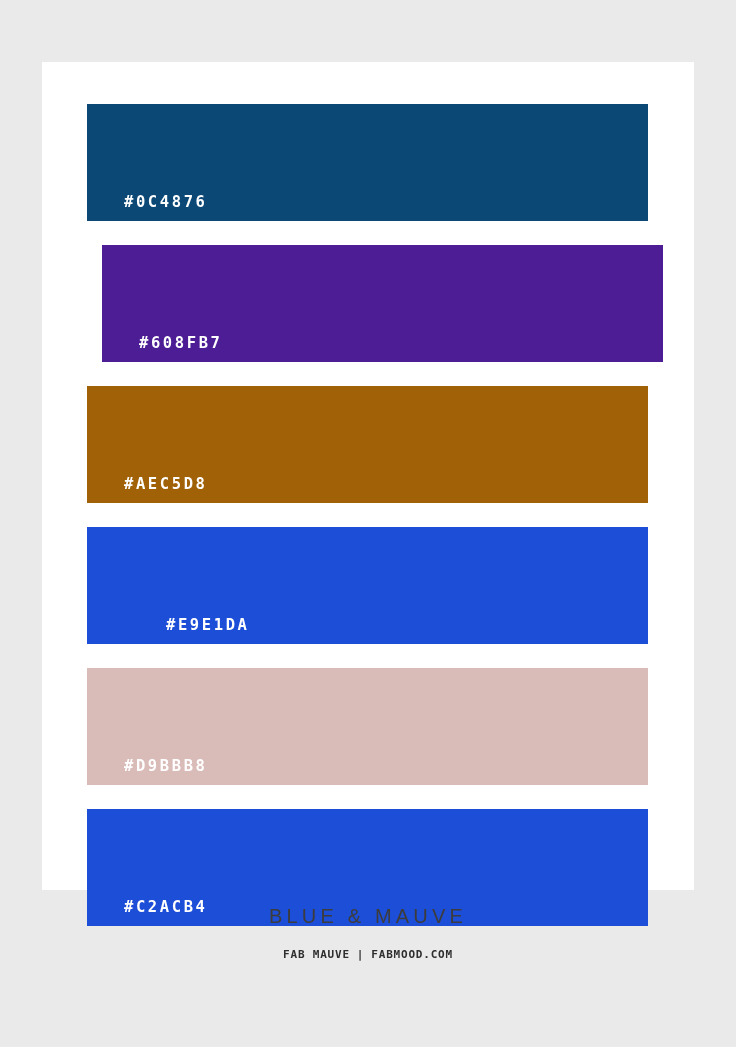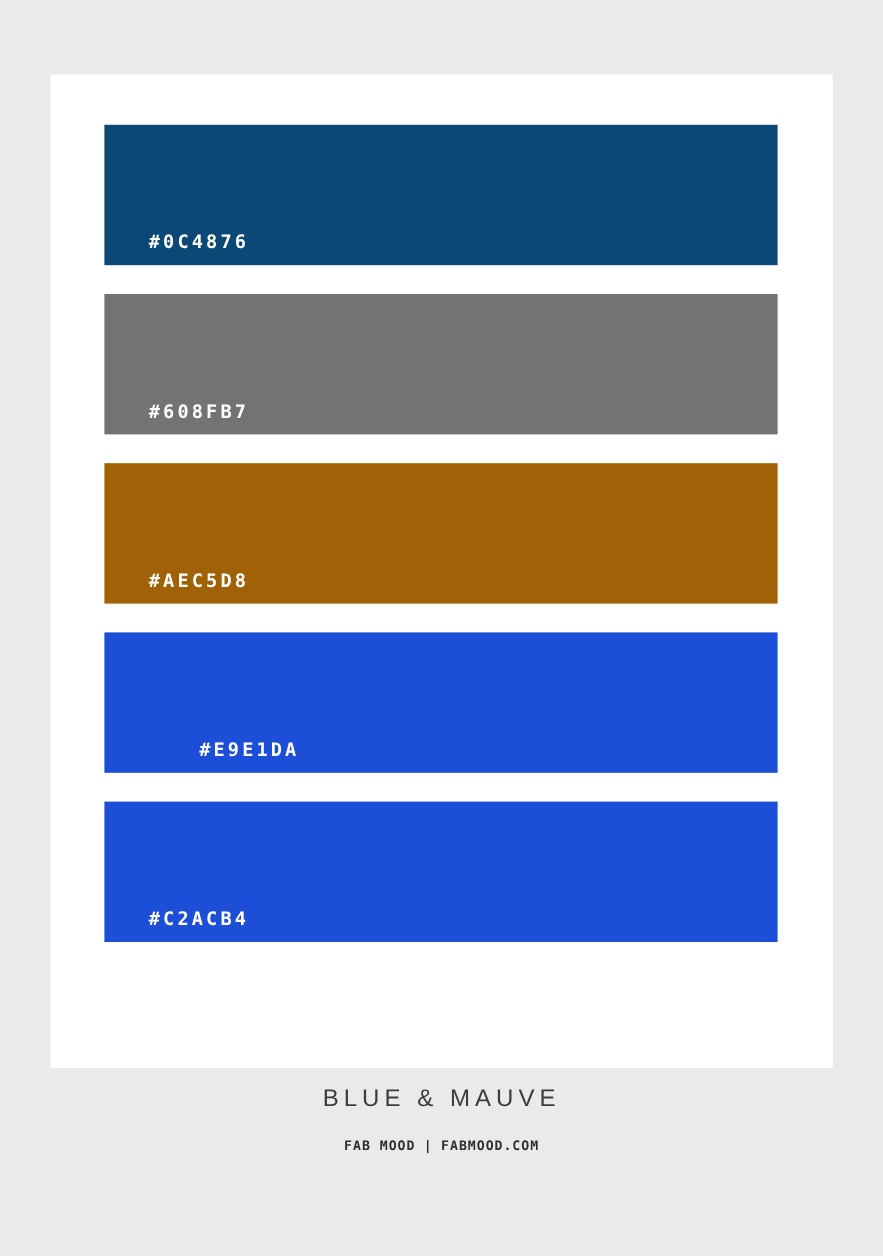--- a/index.html
+++ b/index.html
@@ -100,41 +100,44 @@
 <body style="background: rgb(235, 234, 234);">
 
 <div id="palette-card" style="background: rgb(255, 255, 255);">
 
   <div id="swatch-stack">
 
     <div class="swatch" style="background-color: rgb(12, 72, 118);">
       <span class="swatch-label" style="color: rgb(255, 255, 255);">#0C4876</span>
     </div>
 
-    <div class="swatch" style="background-color: #737373;">
+    <div class="swatch" style="background-color: #4c1d95; margin-left: 15px;">
       <span class="swatch-label" style="color: rgb(255, 255, 255);">#608FB7</span>
     </div>
 
     <div class="swatch" style="background-color: #a16207;">
       <span class="swatch-label" style="color: rgb(255, 255, 255);">#AEC5D8</span>
     </div>
 
     <div class="swatch" style="background-color: #1d4ed8; padding-left: 42px;">
       <span class="swatch-label" style="color: rgb(255, 255, 255);">#E9E1DA</span>
     </div>
 
+    <div class="swatch" style="background-color: rgb(217, 187, 184);">
+      <span class="swatch-label" style="color: rgb(255, 255, 255);">#D9BBB8</span>
+    </div>
 
     <div class="swatch" style="background-color: #1d4ed8;">
       <span class="swatch-label" style="color: rgb(255, 255, 255);">#C2ACB4</span>
     </div>
 
   </div>
 </div>
 
 <div id="caption">
   <div id="palette-title" style="color: rgb(60, 60, 60);">BLUE &amp; MAUVE</div>
 
   <div id="credit-line">
-    <span>FAB MOOD</span>
+    <span>FAB MAUVE</span>
     <span class="credit-sep">|</span>
     <span>FABMOOD.COM</span>
   </div>
 </div>
 
 </body></html>

